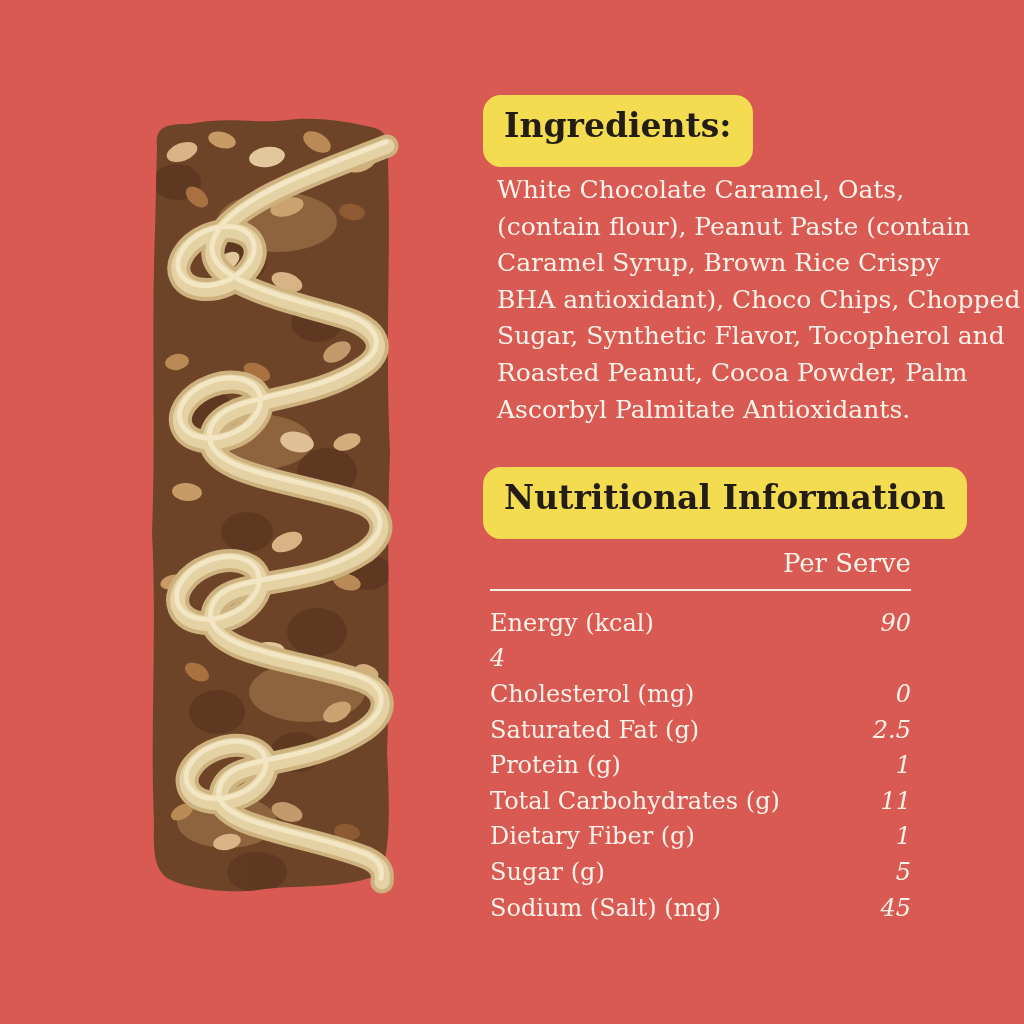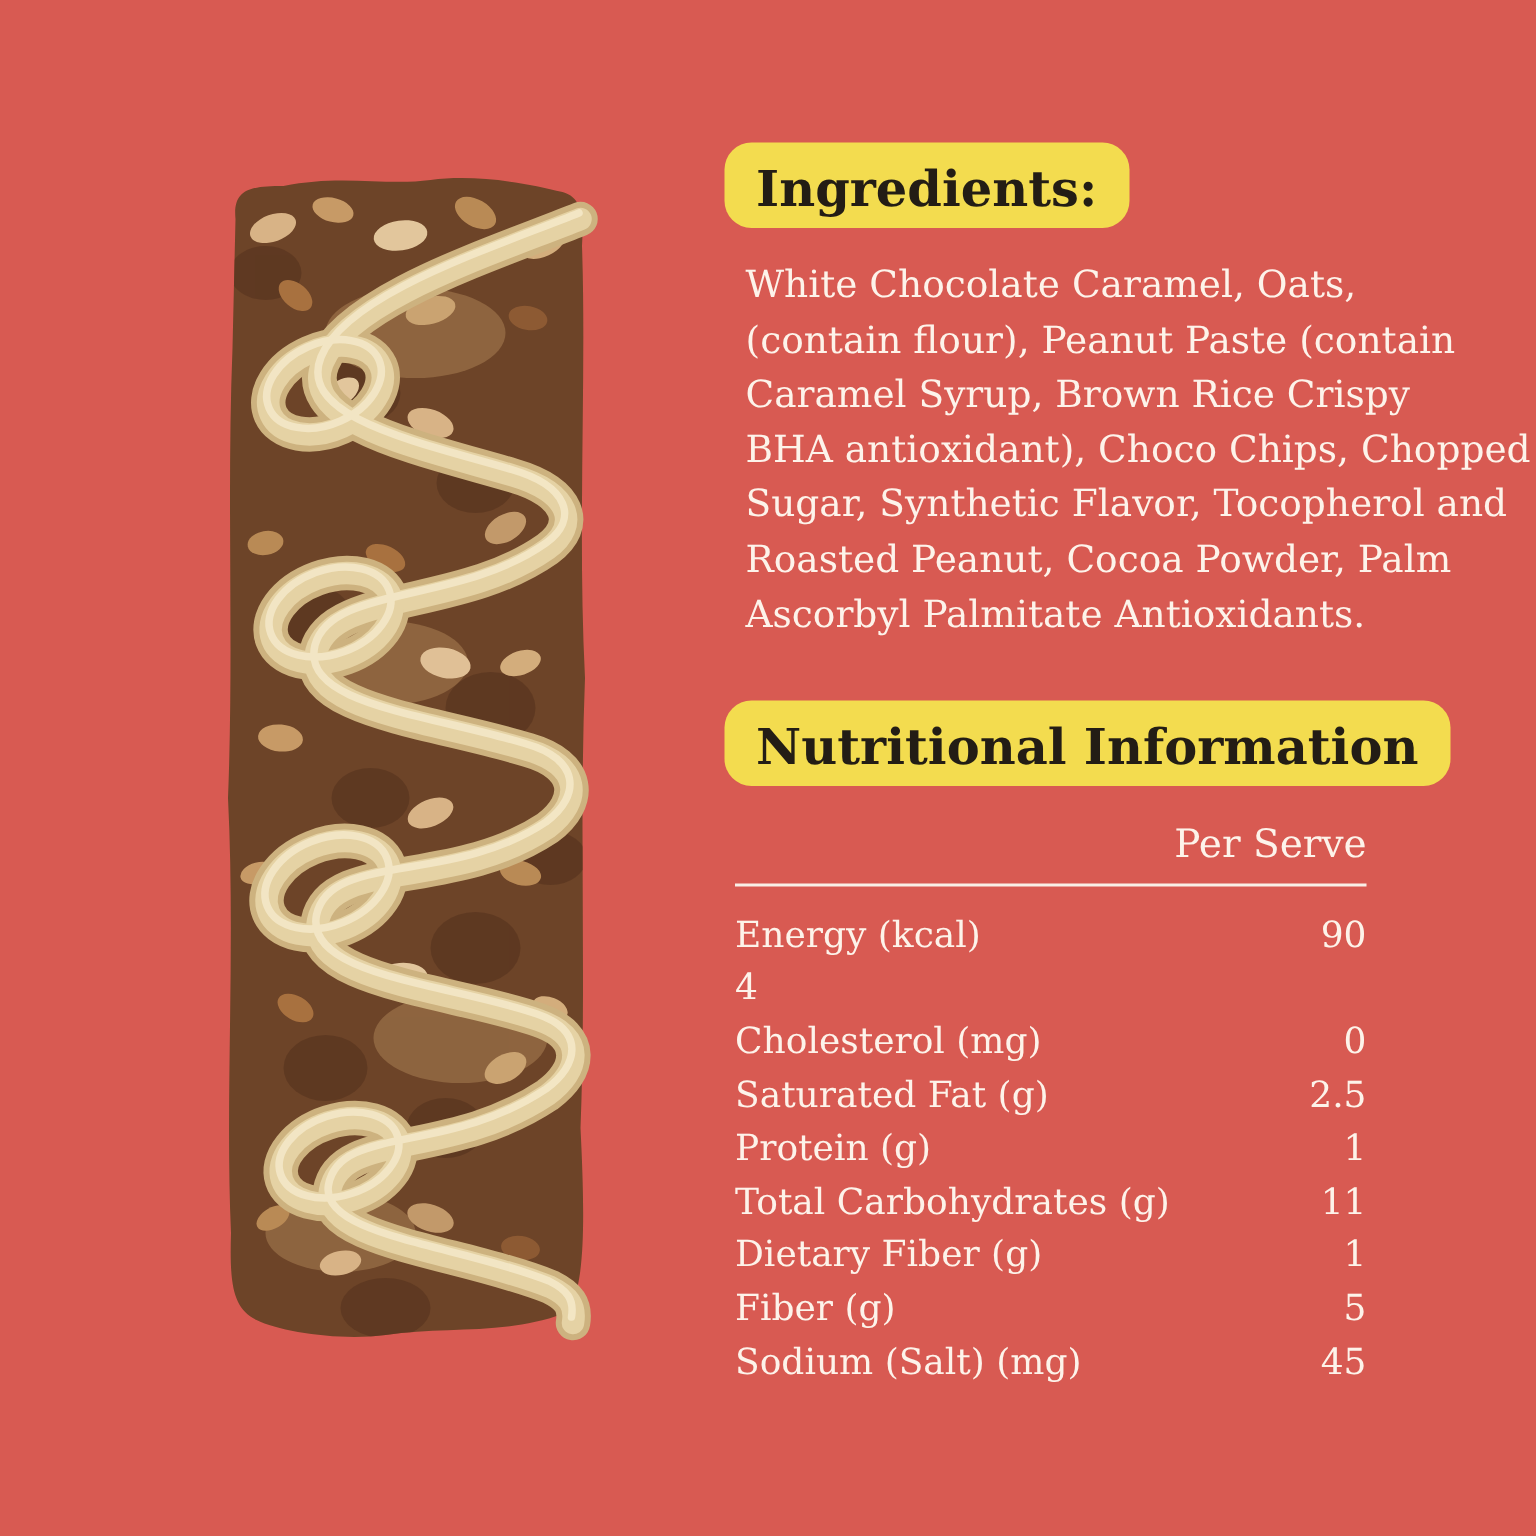--- a/index.html
+++ b/index.html
@@ -10,21 +10,21 @@
     position:relative; overflow:hidden;
   }
   .abs { position:absolute; }
   .pill {
     display:inline-block;
     background:var(--yellow, #f3dc4f);
     color:var(--ink, #231d15);
     font-weight:bold;
     font-size:33px;
     line-height:1;
-    padding:14px 21px 10px 21px;
+    padding:14px 21px 25px 21px;
     border-radius:18px;
     white-space:nowrap;
   }
   #ingredients-pill { left:483px; top:95px; }
   #nutrition-pill   { left:483px; top:467px; }
   #ingredients-text {
     left:497px; top:172px;
     font-size:25px; line-height:36.6px;
     color:var(--paper, #fdf3ea);
     white-space:nowrap;
@@ -43,21 +43,21 @@
   #nutrition-table {
     left:490px; top:605px; width:421px;
     font-size:24px;
     color:var(--paper, #fdf3ea);
   }
   .nrow {
     display:flex; justify-content:space-between; align-items:center;
     height:35.6px;
     white-space:nowrap;
   }
-  .nrow .val { text-align:right; }
+  .nrow .val { text-align:right;font-style:italic; }
   #bar-image { left:137px; top:112px; width:266px; height:790px; }
 </style>
 </head>
 <body>
 
 <div class="abs" id="bar-image">
   <svg width="266" height="790" viewBox="0 0 266 790" xmlns="http://www.w3.org/2000/svg">
     <defs>
       <clipPath id="barClip">
         <path d="M20,34 C18,14 30,12 52,12 C90,4 120,12 150,8 C180,4 214,10 238,16 C252,20 252,34 251,52 C254,140 248,240 253,340 C249,440 254,540 250,640 C253,700 254,756 238,764 C200,778 160,772 120,778 C90,782 50,776 34,768 C18,760 16,744 17,710 C13,620 20,520 15,420 C19,320 14,220 18,120 Z"></path>
@@ -189,20 +189,20 @@
   </div>
   <div class="nrow">
     <span class="lbl">Total Carbohydrates (g)</span>
     <span class="val">11</span>
   </div>
   <div class="nrow">
     <span class="lbl">Dietary Fiber (g)</span>
     <span class="val">1</span>
   </div>
   <div class="nrow">
-    <span class="lbl">Fiber (g)</span>
+    <span class="lbl">Sugar (g)</span>
     <span class="val">5</span>
   </div>
   <div class="nrow">
     <span class="lbl">Sodium (Salt) (mg)</span>
     <span class="val">45</span>
   </div>
 </div>
 
 </body></html>

